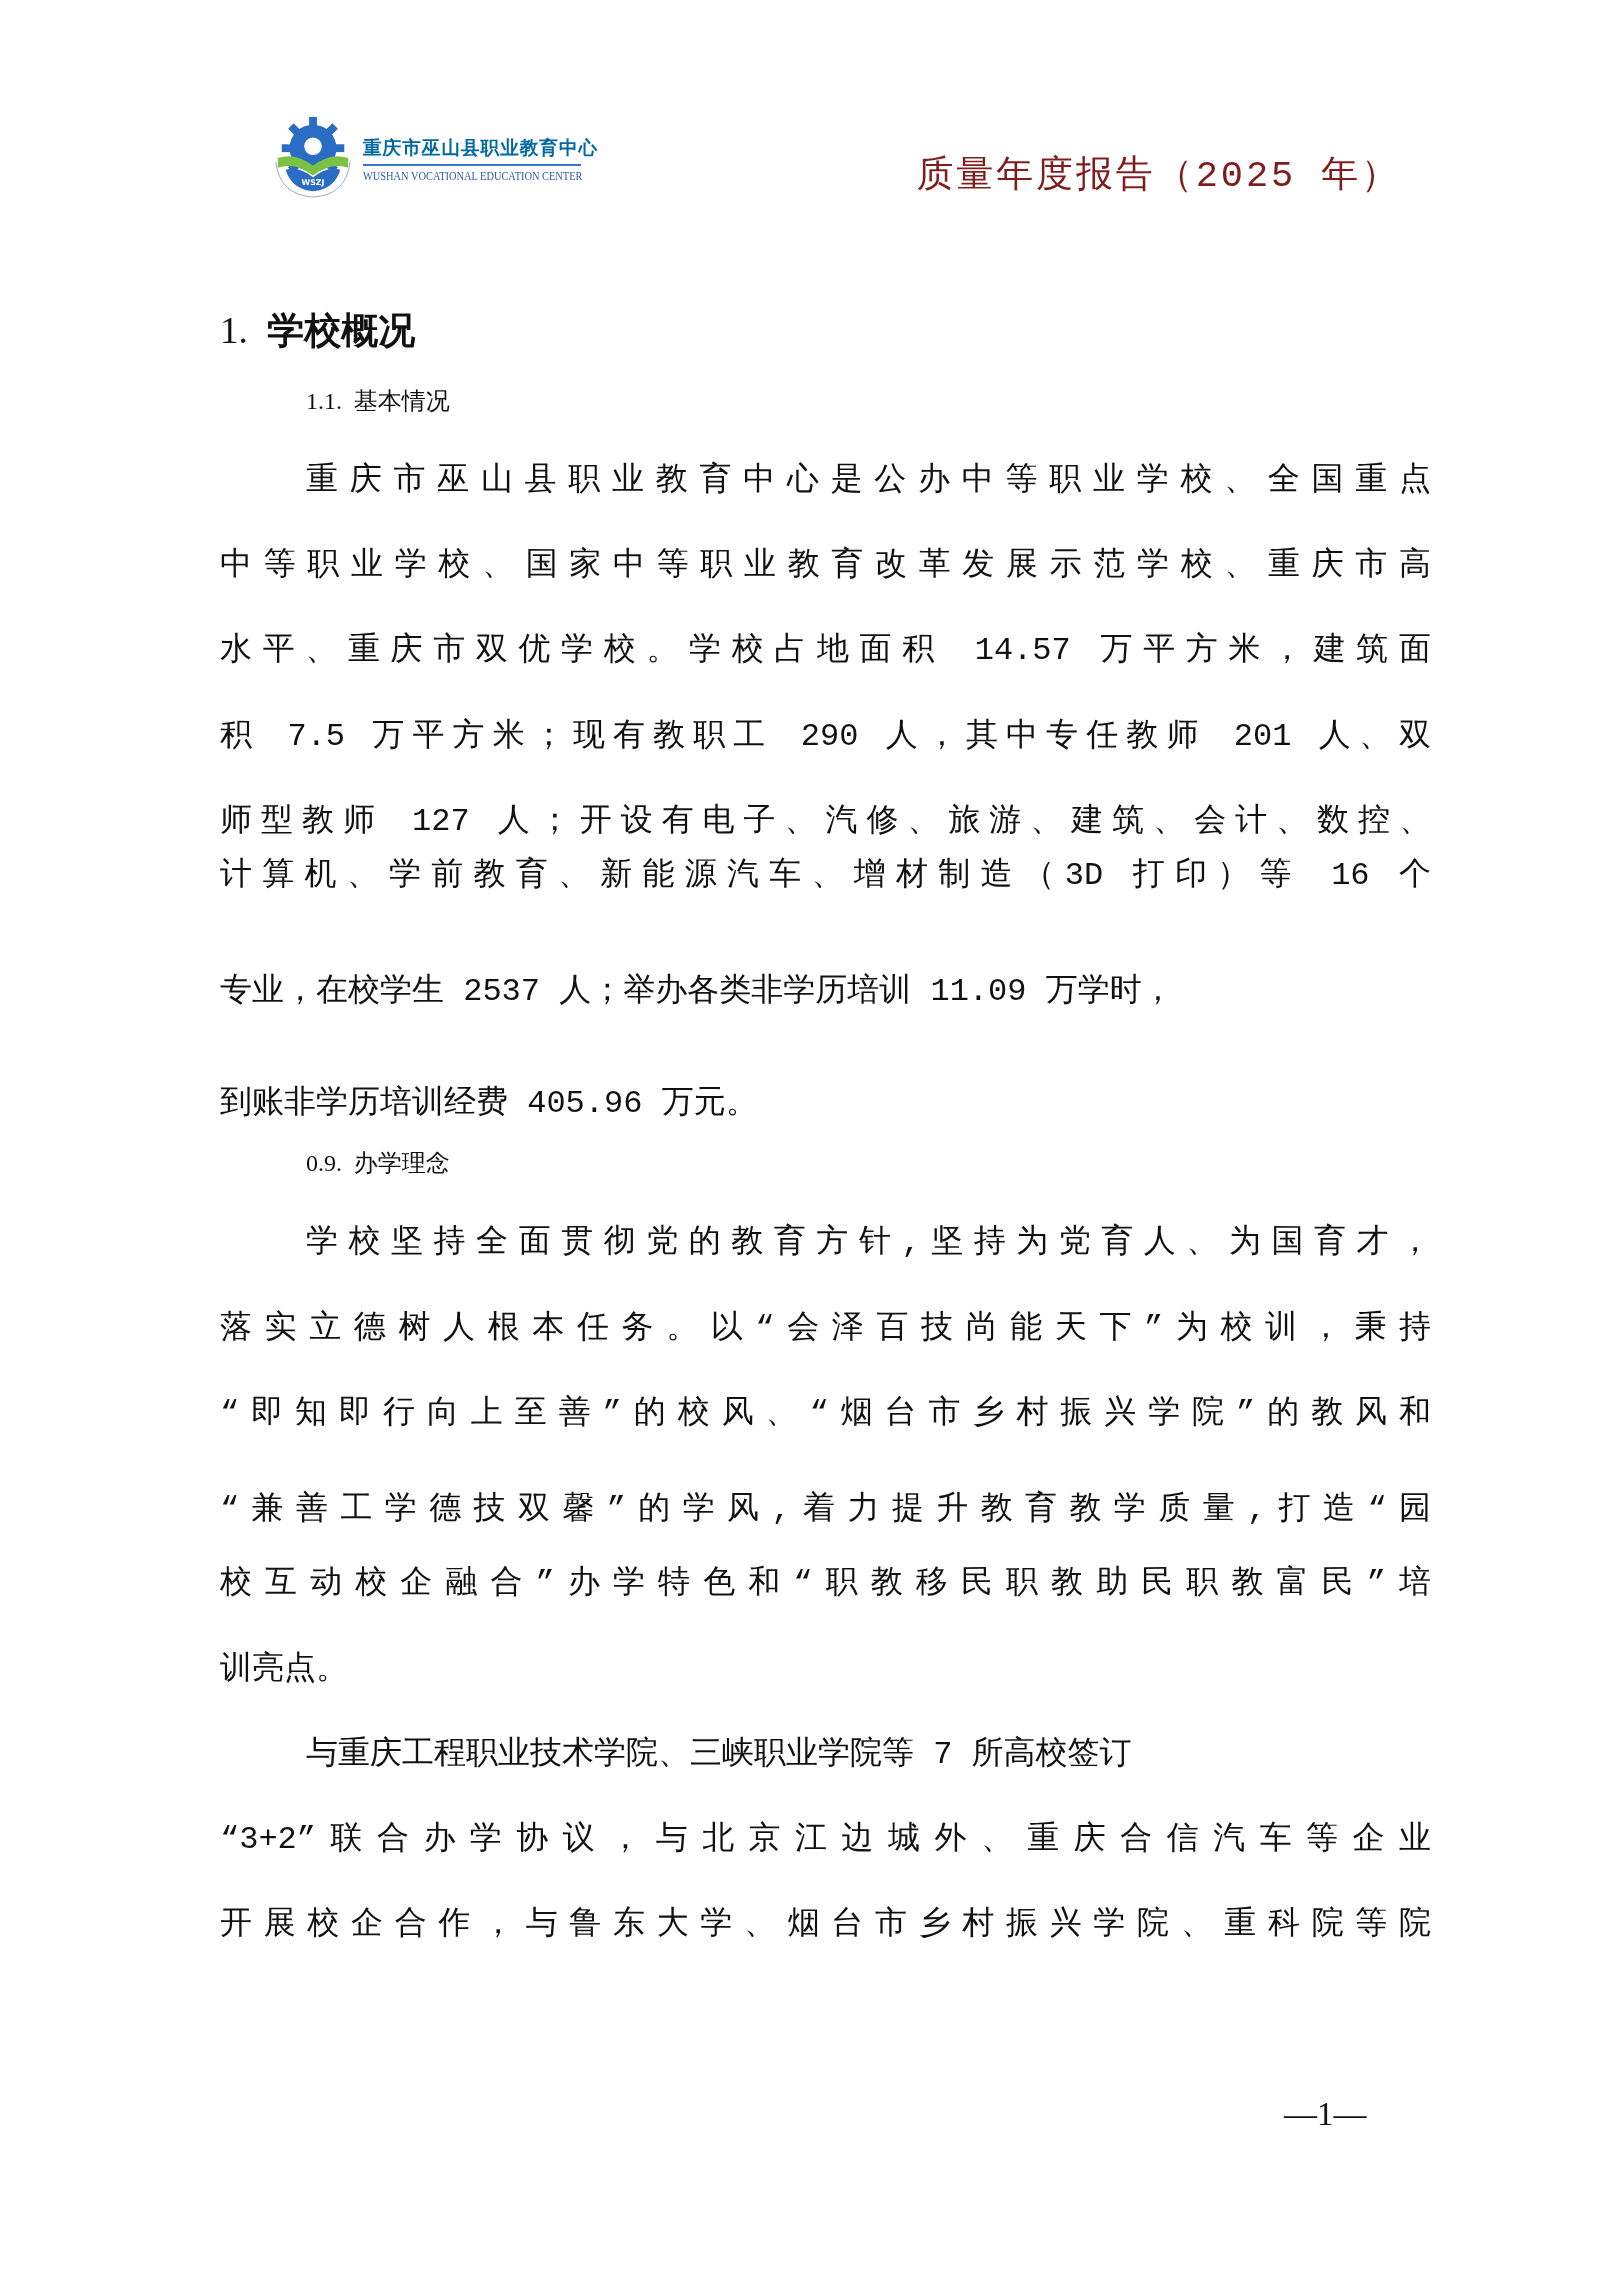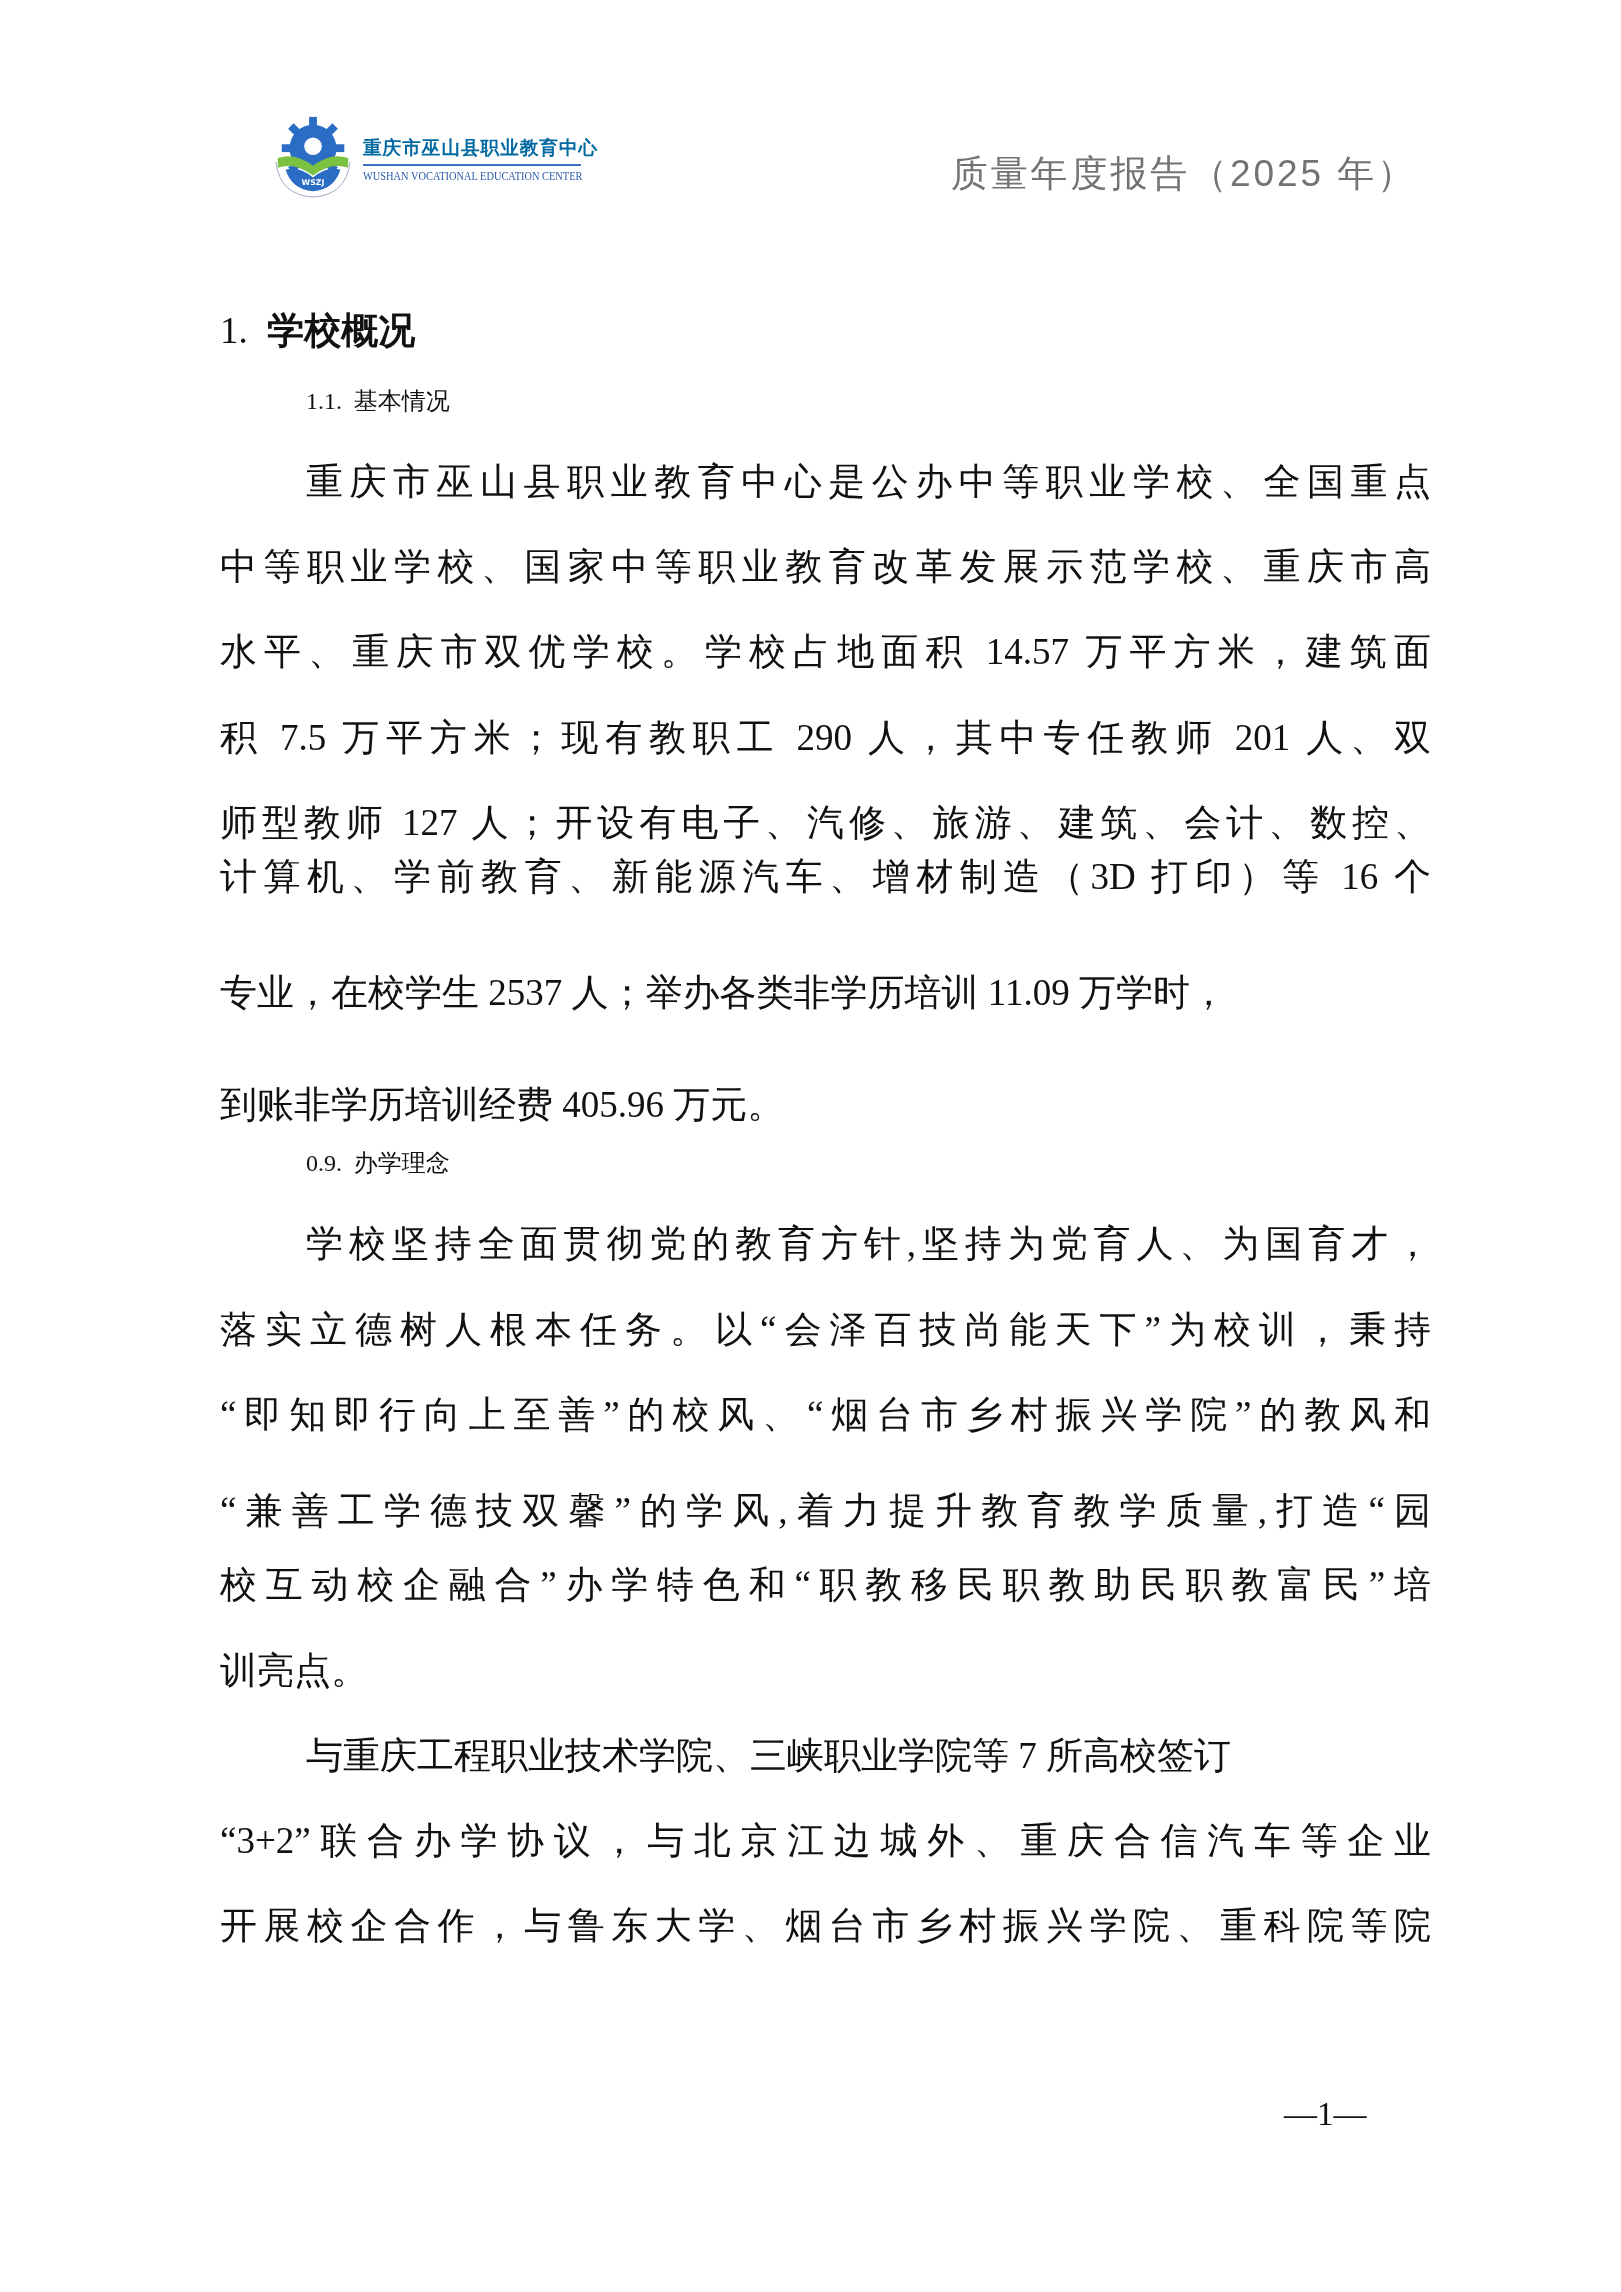--- a/index.html
+++ b/index.html
@@ -61,25 +61,25 @@
       font-family: "Liberation Serif", serif;
       font-size: 11.8px;
       color: #2b5aa8;
       white-space: nowrap;
       letter-spacing: 0px;
       transform: scaleX(0.88);
       transform-origin: left top;
     }
     .header-title {
       position: absolute;
-      right: 204px;
+      right: 220px;
       top: 149px;
-      font-family: Liberation Sans, sans-serif;
+      font-family: Liberation Mono, monospace;
       font-size: 37px;
-      color: #737373;
+      color: #7f1d1d;
       letter-spacing: 2.9px;
       white-space: nowrap;
     }
     
     .content {
       position: absolute;
       left: 220px;
       top: 0;
       width: 1211px;
     }
@@ -105,22 +105,22 @@
       white-space: nowrap;
     }
     .h2 .num {
       font-family: "Liberation Serif", serif;
       margin-right: 11.8px;
     }
     .line {
       position: absolute;
       left: 0;
       width: 1211px;
-      font-family: Liberation Serif, serif;
-      font-size: 37px;
+      font-family: Liberation Mono, monospace;
+      font-size: 32px;
       white-space: nowrap;
       text-align: justify;
       text-align-last: justify;
     }
     .line.indent {
       left: 86px;
       width: 1125px;
     }
     .line.last {
       text-align-last: left;

